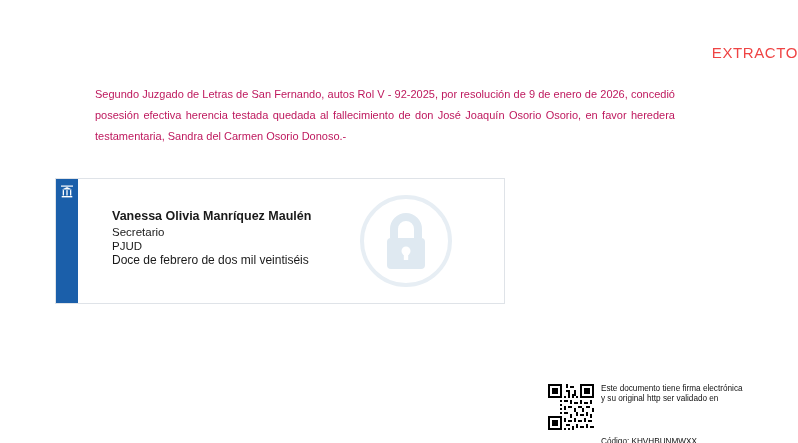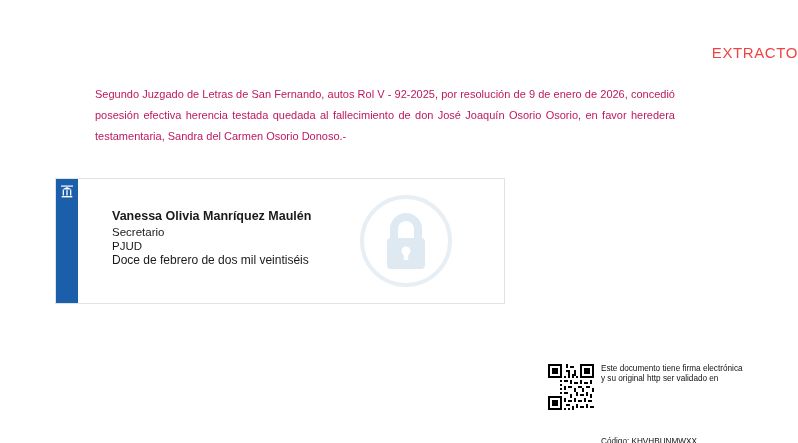--- a/index.html
+++ b/index.html
@@ -96,21 +96,21 @@
     top: 16px;
     width: 92px;
     height: 92px;
     opacity: 1;
   }
 
   
   .footer {
     position: absolute;
     left: 548px;
-    top: 364px;
+    top: 384px;
     width: 240px;
     display: flex;
     align-items: flex-start;
   }
   .qr {
     width: 46px;
     height: 46px;
     flex: 0 0 46px;
     margin-right: 7px;
   }

